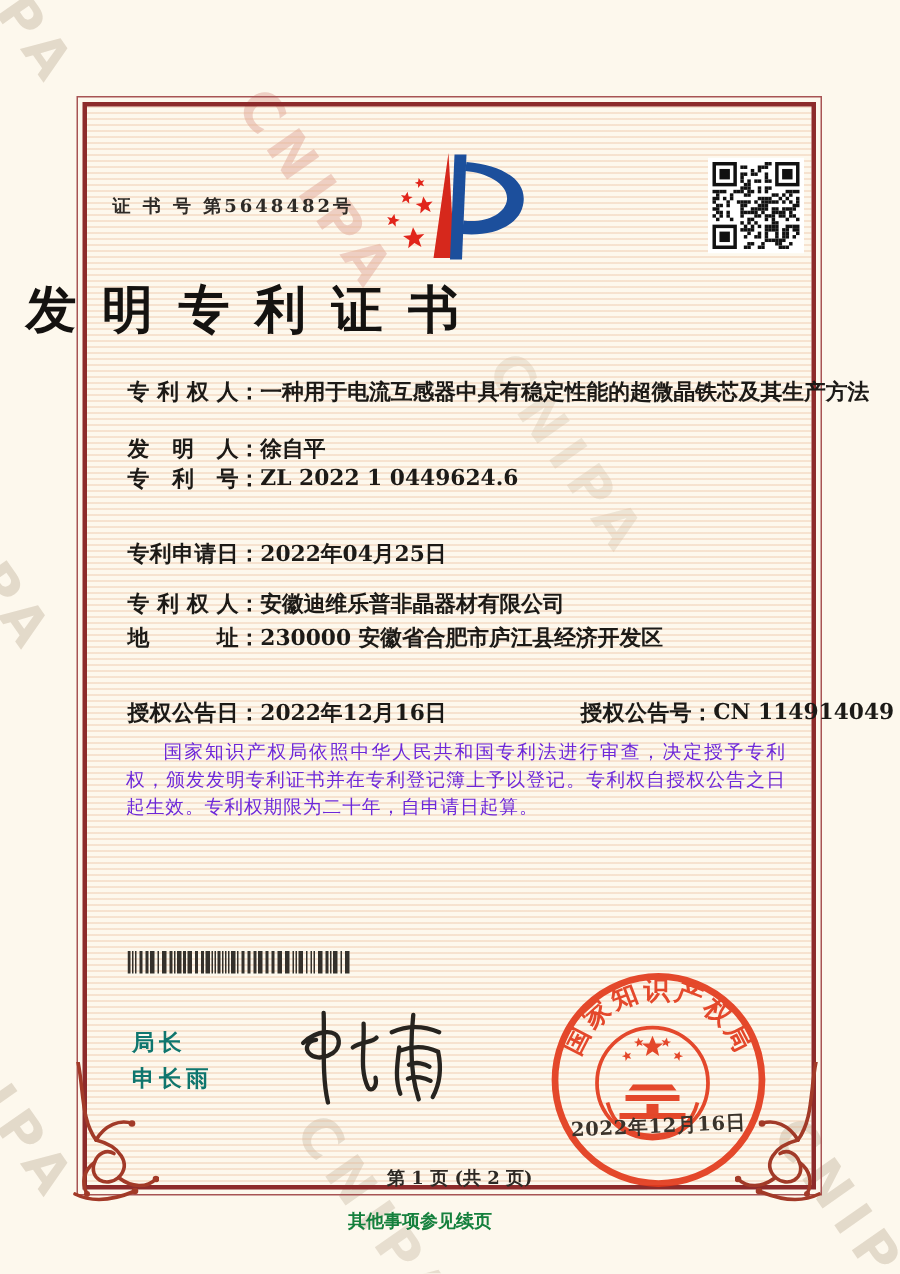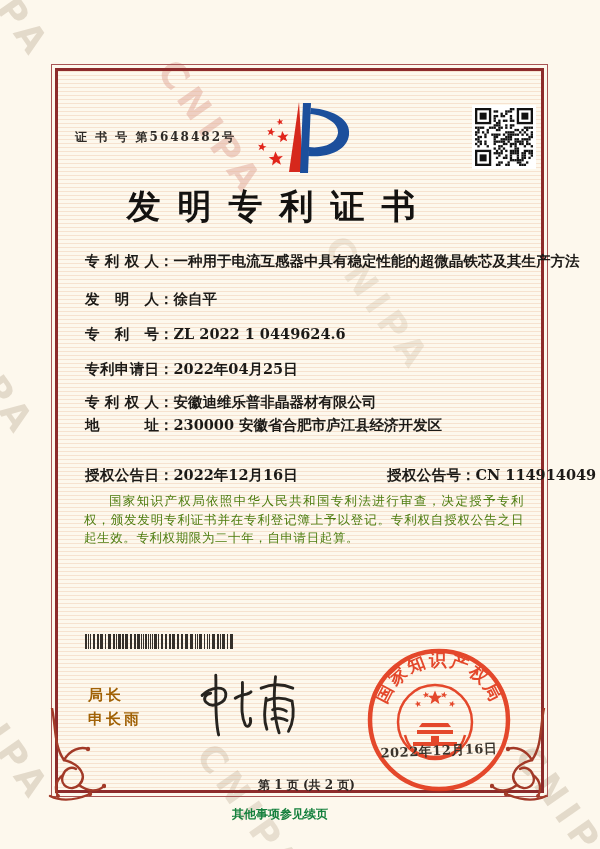--- a/index.html
+++ b/index.html
@@ -23,32 +23,32 @@
   .frame{position:absolute;left:51px;top:64px;width:495px;height:731px;
          border:1.5px solid #a85454;z-index:2;}
   .frame-inner{position:absolute;inset:3px;border:3px solid #8d2b2b;
          background:repeating-linear-gradient(180deg,rgba(231,176,138,0.30) 0px,rgba(231,176,138,0.30) 1px,rgba(0,0,0,0) 1px,rgba(0,0,0,0) 4px);}
   .flourish{position:absolute;z-index:3;}
   .flourish.left{transform:scaleX(-1);}
 
   
   .content{position:absolute;inset:0;z-index:4;}
   .certno{left:75px;top:101px;font-size:12px;font-weight:600;letter-spacing:2px;color:#2e2a26;margin-top:28px;}
-  .title{left:0;top:184px;width:542px;text-align:center;font-size:34px;font-weight:600;
+  .title{left:0;top:184px;width:542px;font-size:34px;font-weight:600;
          letter-spacing:17px;padding-left:17px;box-sizing:border-box;color:#141210;}
   .qrbox{left:472px;top:105px;}
   .row{left:85px;width:460px;height:20px;font-size:14.5px;font-weight:600;white-space:nowrap;}
   .flabel{display:inline-block;width:74px;text-align:justify;text-align-last:justify;vertical-align:top;}
   .colon{display:inline-block;vertical-align:top;}
   .fvalue{display:inline-block;vertical-align:top;margin-left:0;}
   .subfield{position:absolute;left:302px;top:0;white-space:nowrap;}
   .bodytext{left:84px;top:492px;width:440px;font-size:12.5px;line-height:18.5px;
-            letter-spacing:0.6px;color:#4d7c0f;text-align:justify;}
+            letter-spacing:0.6px;color:#6d28d9;text-align:justify;}
   .bodytext p{margin:0;text-indent:2em;}
-  .director{left:88px;font-size:15px;font-weight:600;letter-spacing:3px;color:#a16207;text-align:center;}
+  .director{left:88px;font-size:15px;font-weight:600;letter-spacing:3px;color:#0f766e;text-align:center;}
   .pagenum{left:205px;top:777px;width:150px;text-align:right;font-size:12px;font-weight:600;color:#2c2824;}
   .contnote{left:205px;top:806px;width:150px;text-align:center;font-size:12px;font-weight:600;color:#15803d;}
   .sealdate{left:366px;top:742px;width:146px;text-align:center;font-size:13px;font-weight:700;
             letter-spacing:0.5px;color:#3a332b;transform:rotate(-2.5deg);}
 </style>
 </head>
 <body>
 
 <div class="stage">
 
@@ -331,21 +331,21 @@
       </svg>
 
     <div class="abs title">发明专利证书</div>
 
     <div class="abs row" style="top:252px">
       <span class="flabel">专利权人</span><span class="colon">：</span><span class="fvalue">一种用于电流互感器中具有稳定性能的超微晶铁芯及其生产方法</span>
     </div>
     <div class="abs row" style="top:290px">
       <span class="flabel">发明人</span><span class="colon">：</span><span class="fvalue">徐自平</span>
     </div>
-    <div class="abs row" style="top:325px">
+    <div class="abs row" style="top:310px">
       <span class="flabel">专利号</span><span class="colon">：</span><span class="fvalue">ZL 2022 1 0449624.6</span>
     </div>
     <div class="abs row" style="top:360px">
       <span class="flabel">专利申请日</span><span class="colon">：</span><span class="fvalue">2022年04月25日</span>
     </div>
     <div class="abs row" style="top:393px">
       <span class="flabel">专利权人</span><span class="colon">：</span><span class="fvalue">安徽迪维乐普非晶器材有限公司</span>
     </div>
     <div class="abs row" style="top:416px">
       <span class="flabel">地址</span><span class="colon">：</span><span class="fvalue">230000 安徽省合肥市庐江县经济开发区</span>

